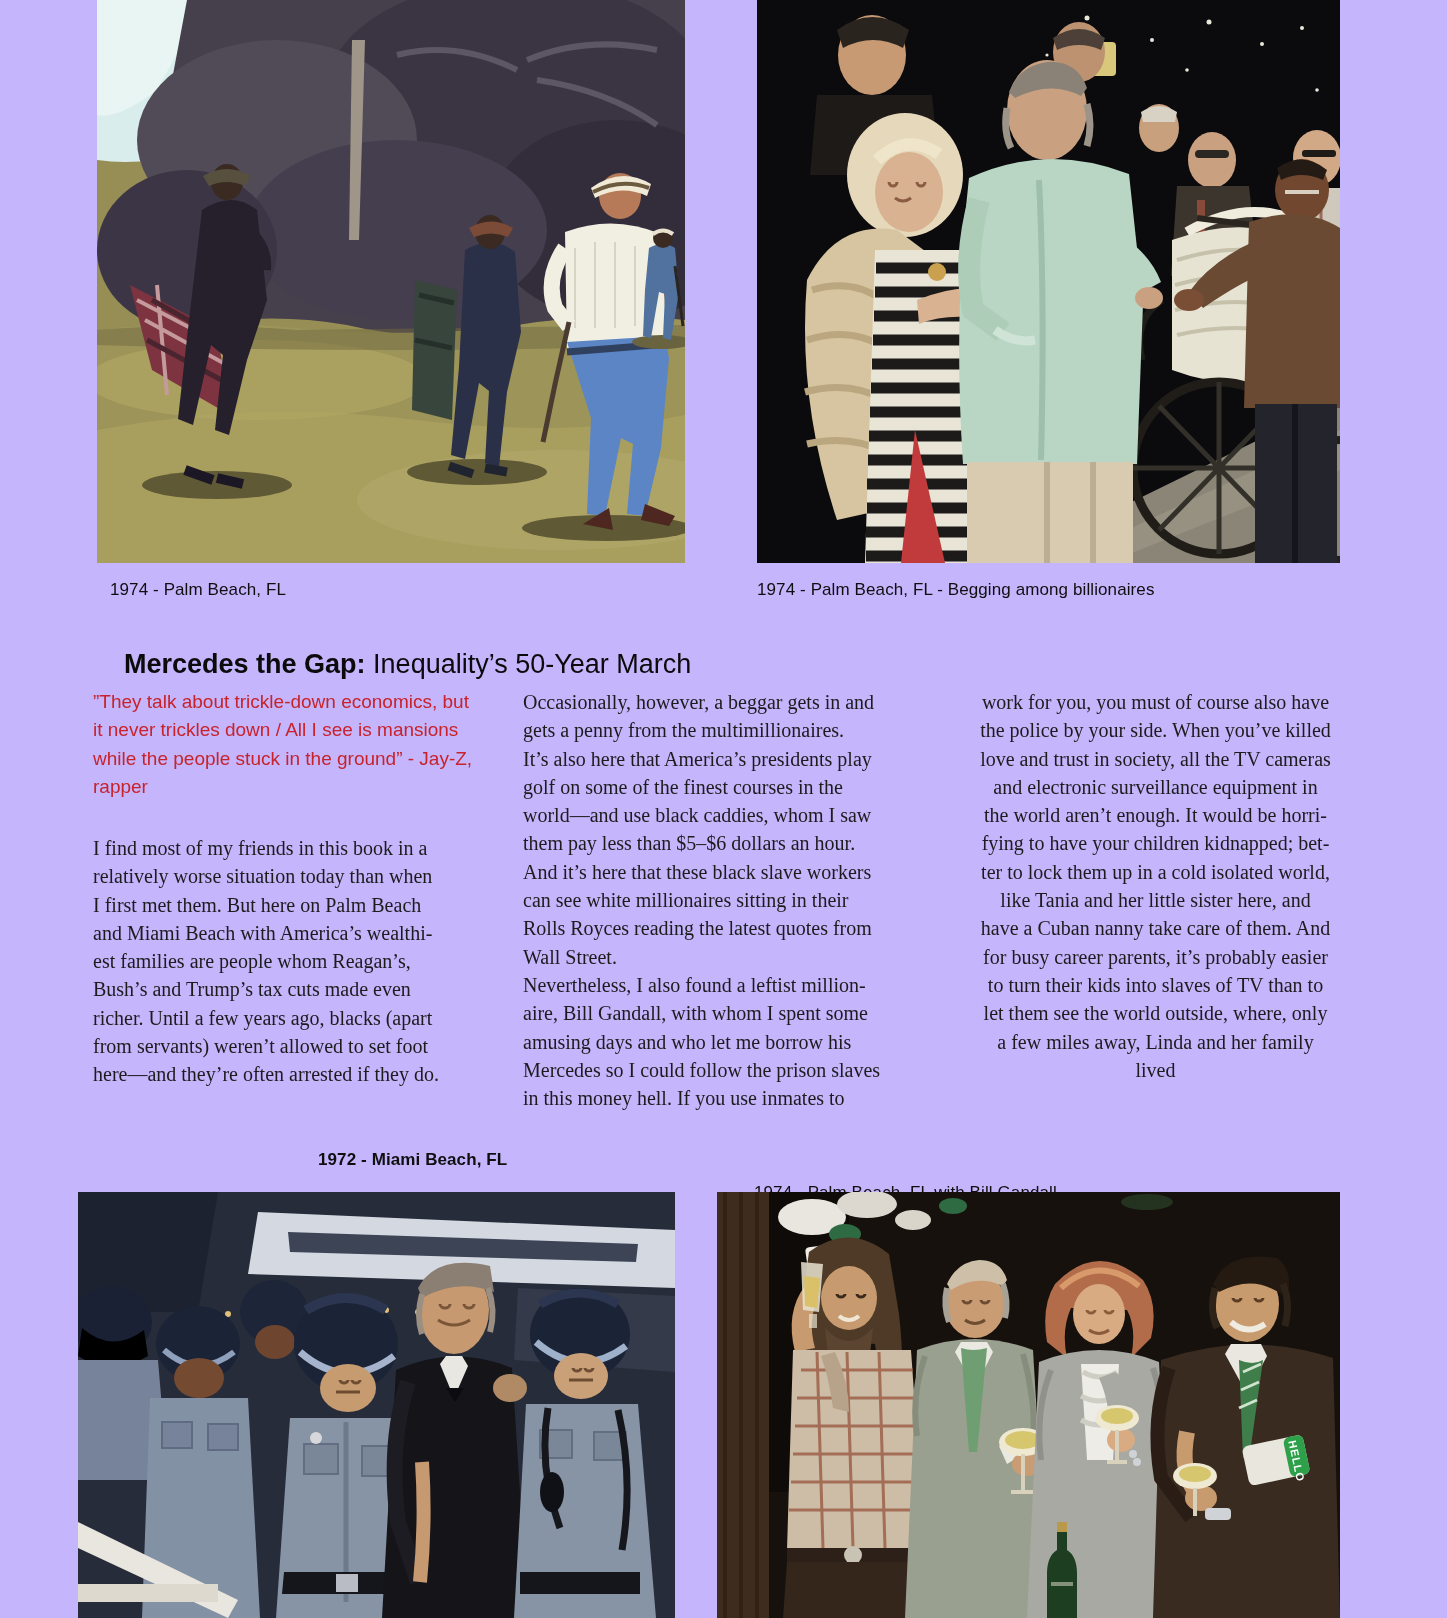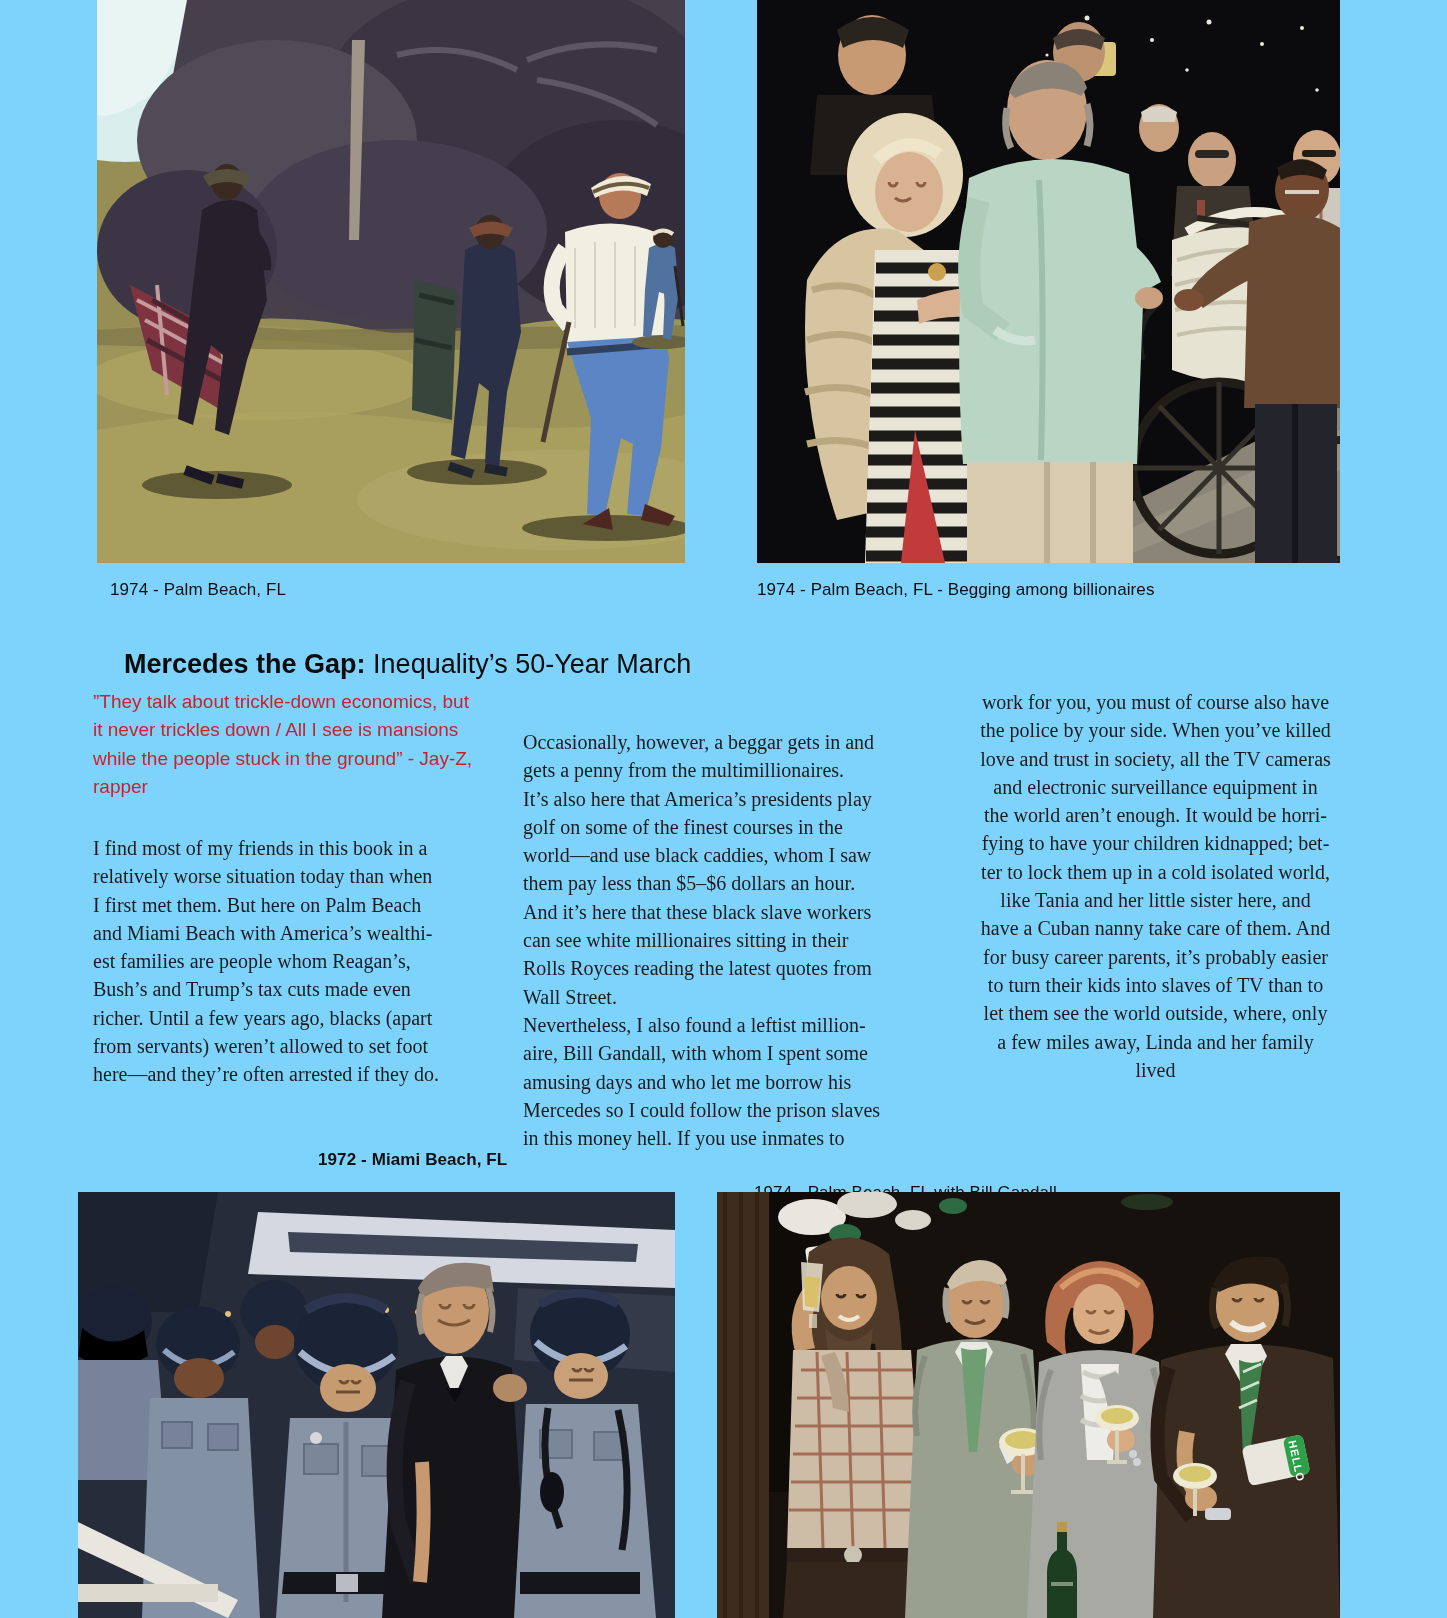--- a/index.html
+++ b/index.html
@@ -1,29 +1,29 @@
 <!DOCTYPE html>
 <html><head>
 <meta charset="utf-8">
 <style>
   html,body{margin:0;padding:0;background:#ffffff;}
-  .page{position:relative;width:1447px;height:1618px;background:#7dd3fc;overflow:hidden;
+  .page{position:relative;width:1447px;height:1618px;background:#c4b5fd;overflow:hidden;
         font-family:"Liberation Sans", sans-serif;color:#111;}
   .photo{position:absolute;overflow:hidden;background:#222;}
   .photo svg{display:block;width:100%;height:100%;}
   .caption{position:absolute;font-family:"Liberation Sans", sans-serif;font-size:17px;
            font-weight:500;color:#0f0f0f;letter-spacing:.1px;white-space:pre;}
   .title{position:absolute;left:94px;top:618px;font-size:27px;color:#0b0b0b;white-space:pre;}
   .title .b{font-weight:bold;}
   .quote{position:absolute;left:93px;top:688px;font-size:19px;line-height:28.3px;
          font-weight:400;white-space:pre;}
   .bodycol{position:absolute;font-family:"Liberation Serif", serif;font-size:20px;
            line-height:28.3px;color:#1c1c1c;white-space:pre;}
   #col1{left:93px;top:834px;width:405px;}
-  #col2{left:523px;top:688px;width:405px;margin-top:40px;}
+  #col2{left:523px;top:688px;width:405px;}
   #col3{left:953px;top:688px;width:405px;text-align:center;}
 </style>
 </head>
 <body>
 
 <div class="page">
 
   <figure class="photo" style="left:97px;top:0;width:588px;height:563px;margin:0;">
     <svg viewBox="0 0 588 563" preserveAspectRatio="none">
       <rect width="588" height="563" fill="#968e55"></rect>

